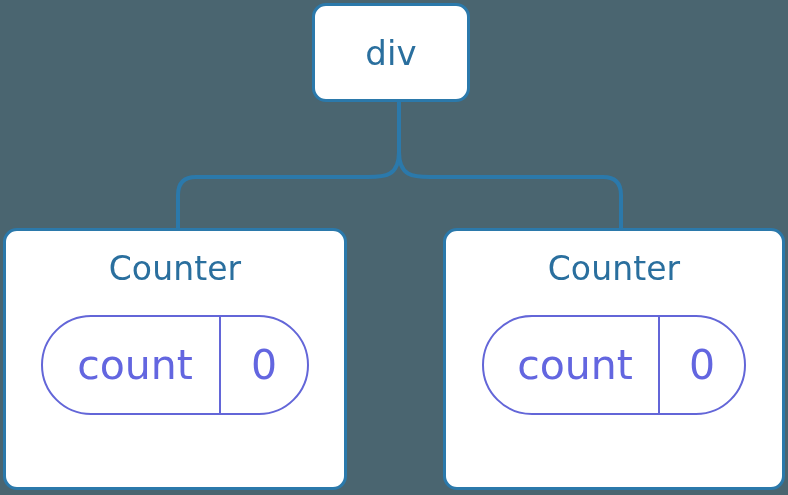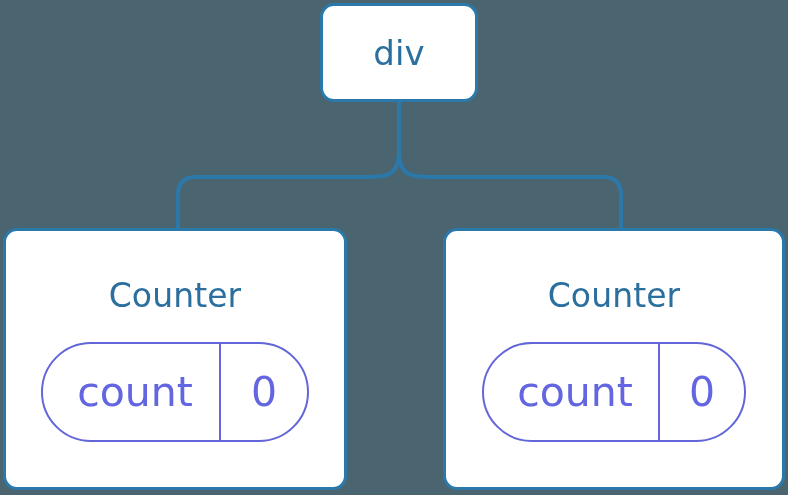--- a/index.html
+++ b/index.html
@@ -32,21 +32,21 @@
     position: absolute;
     background: #ffffff;
     border: 3px solid #2b79ab;
     border-radius: 14px;
     box-sizing: border-box;
     z-index: 2;
   }
 
   
   #root-node {
-    left: 320px;
+    left: 312px;
     top: 3px;
     width: 158px;
     height: 99px;
     display: flex;
     align-items: center;
     justify-content: center;
   }
   .root-label {
     color: #2a6f9e;
     font-size: 34px;
@@ -55,21 +55,21 @@
     font-weight: 400;
   }
 
   
   .child-node {
     top: 228px;
     height: 262px;
     display: flex;
     flex-direction: column;
     align-items: center;
-    padding-top: 48px;
+    padding-top: 21px;
   }
   #child-node-left {
     left: 3px;
     width: 344px;
   }
   #child-node-right {
     left: 443px;
     width: 342px;
   }
 

